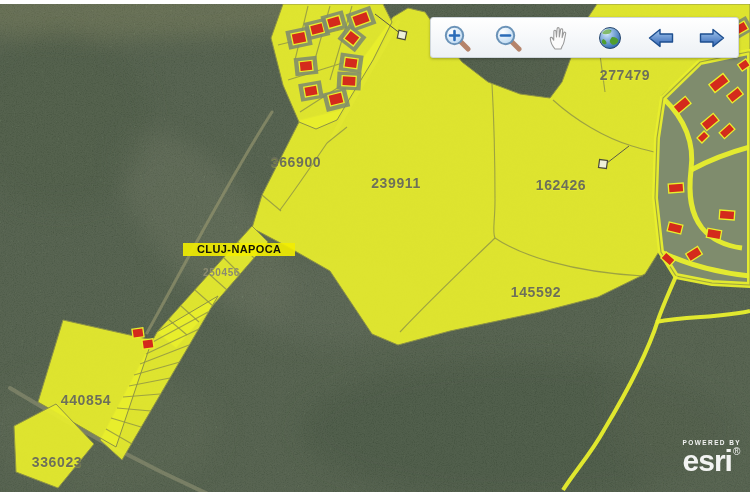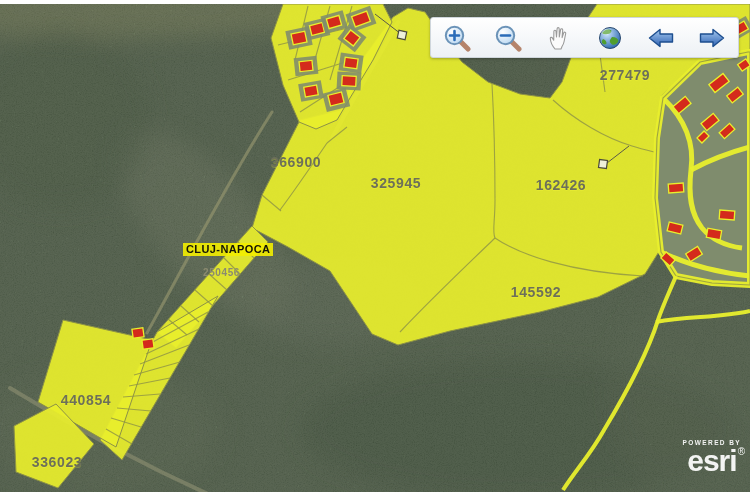--- a/index.html
+++ b/index.html
@@ -20,26 +20,26 @@
     background:linear-gradient(#ffffff,#edf1f5);border:1px solid #cfd6dc;border-radius:3px;
     box-shadow:0 1px 3px rgba(0,0,0,.28);display:flex;align-items:center;justify-content:space-around;}
   .tb-btn{width:36px;height:34px;display:flex;align-items:center;justify-content:center;cursor:pointer;border-radius:3px;}
   .tb-btn svg{display:block;}
 
   .plabel{position:absolute;transform:translate(-50%,-50%);font-size:14px;font-weight:bold;
     letter-spacing:.6px;color:var(--label-text,#6d705a);white-space:nowrap;
     text-shadow:0 1px 0 rgba(255,255,60,.25);}
   #city-label{position:absolute;left:183px;top:236px;line-height:1;}
   #city-name{display:inline-block;background:rgba(243,238,0,.9);color:#141406;font-size:11px;
-    font-weight:bold;letter-spacing:.4px;padding:1px 3px;}
+    font-weight:bold;letter-spacing:.4px;padding:1px 14px;}
   #city-code{display:block;margin:12px 0 0 20px;color:#8b8b70;font-size:10px;font-weight:bold;letter-spacing:.6px;}
 
   #attribution{position:absolute;right:5px;bottom:16px;text-align:right;color:#ffffff;opacity:.93;line-height:1;}
   #powered-by{font-size:6.5px;font-weight:bold;letter-spacing:1.4px;display:block;margin-right:4px;}
-  #brand-row{display:flex;align-items:flex-start;justify-content:flex-end;}
+  #brand-row{display:flex;align-items:flex-start;justify-content:flex-start;}
   #brand{font-size:30px;font-weight:bold;letter-spacing:-1px;}
   #brand-mark{font-size:10px;margin:1px 0 0 1px;}
 </style>
 </head>
 <body>
 
 <div id="page">
   <div id="map-wrap">
     <svg width="750" height="488" viewBox="0 4 750 488" xmlns="http://www.w3.org/2000/svg">
       <defs>
@@ -201,21 +201,21 @@
         <g>
           <rect class="building" x="132.5" y="328.5" width="11" height="9" transform="rotate(-8 138 333)"></rect>
           <rect class="building" x="142.5" y="339.5" width="11" height="9" transform="rotate(-8 148 344)"></rect>
         </g>
       </g>
     </svg>
 
     
     <div class="plabel" style="left:625px;top:71px">277479</div>
     <div class="plabel" style="left:296px;top:158px">366900</div>
-    <div class="plabel" style="left:396px;top:179px">325945</div>
+    <div class="plabel" style="left:396px;top:179px">239911</div>
     <div class="plabel" style="left:561px;top:181px">162426</div>
     <div class="plabel" style="left:536px;top:288px">145592</div>
     <div class="plabel" style="left:86px;top:396px">440854</div>
     <div class="plabel" style="left:57px;top:458px">336023</div>
 
     <div id="city-label">
       <span id="city-name">CLUJ-NAPOCA</span>
       <span id="city-code">250456</span>
     </div>
 

